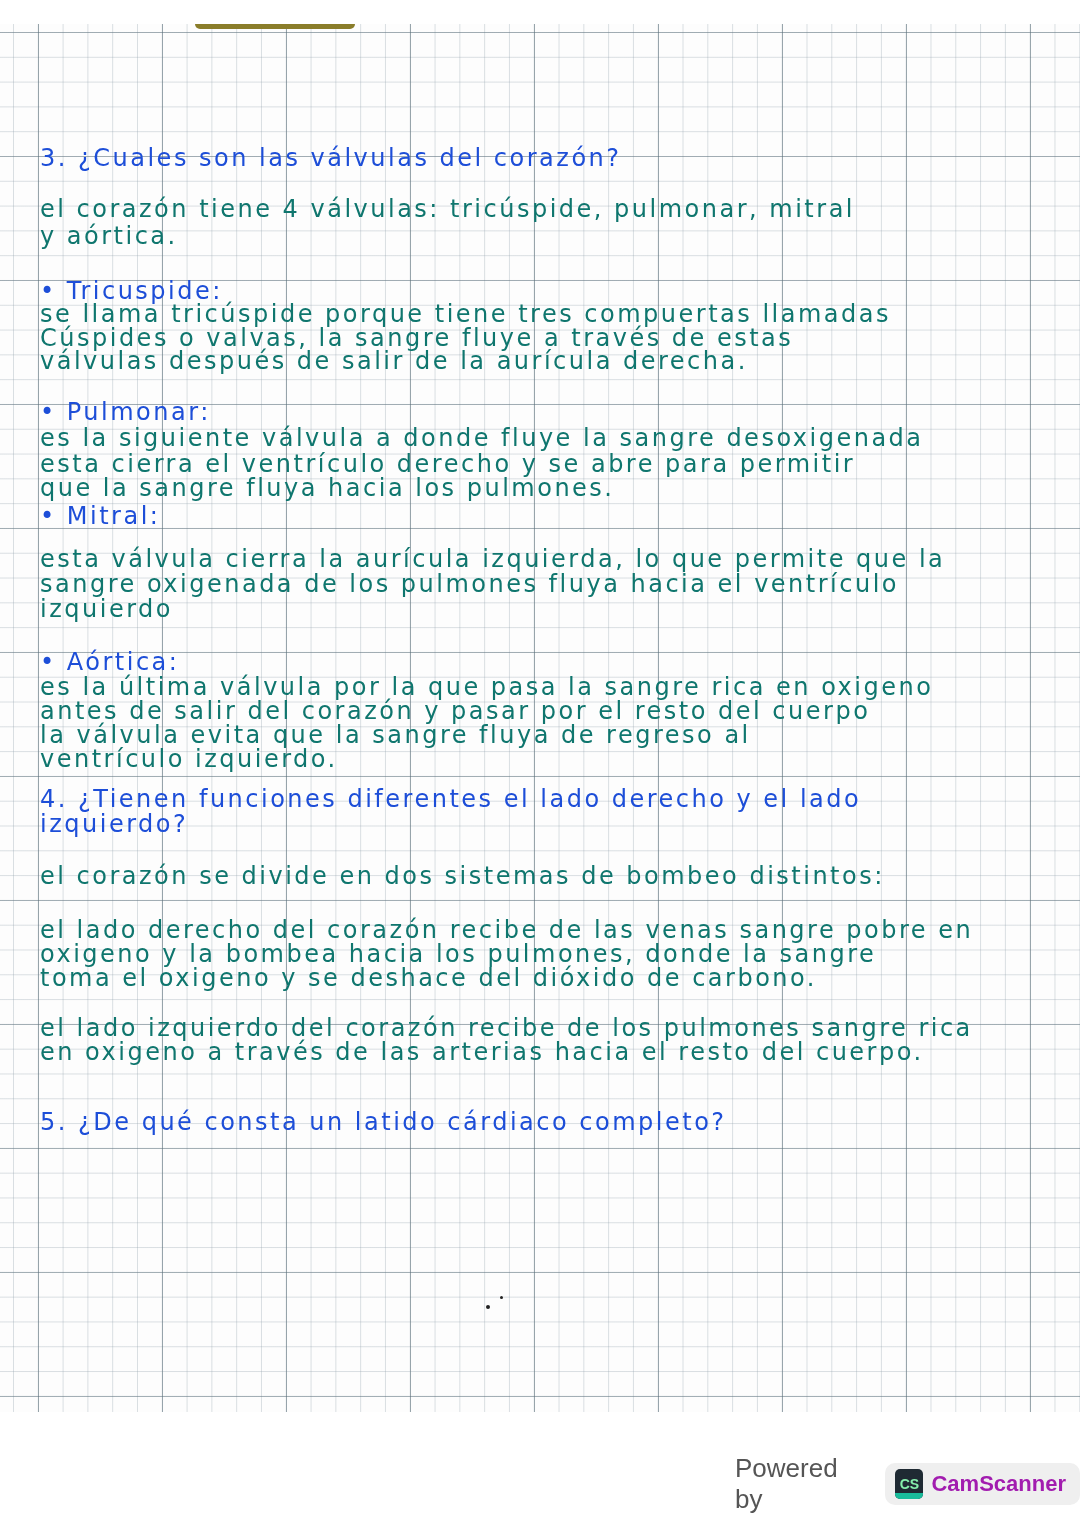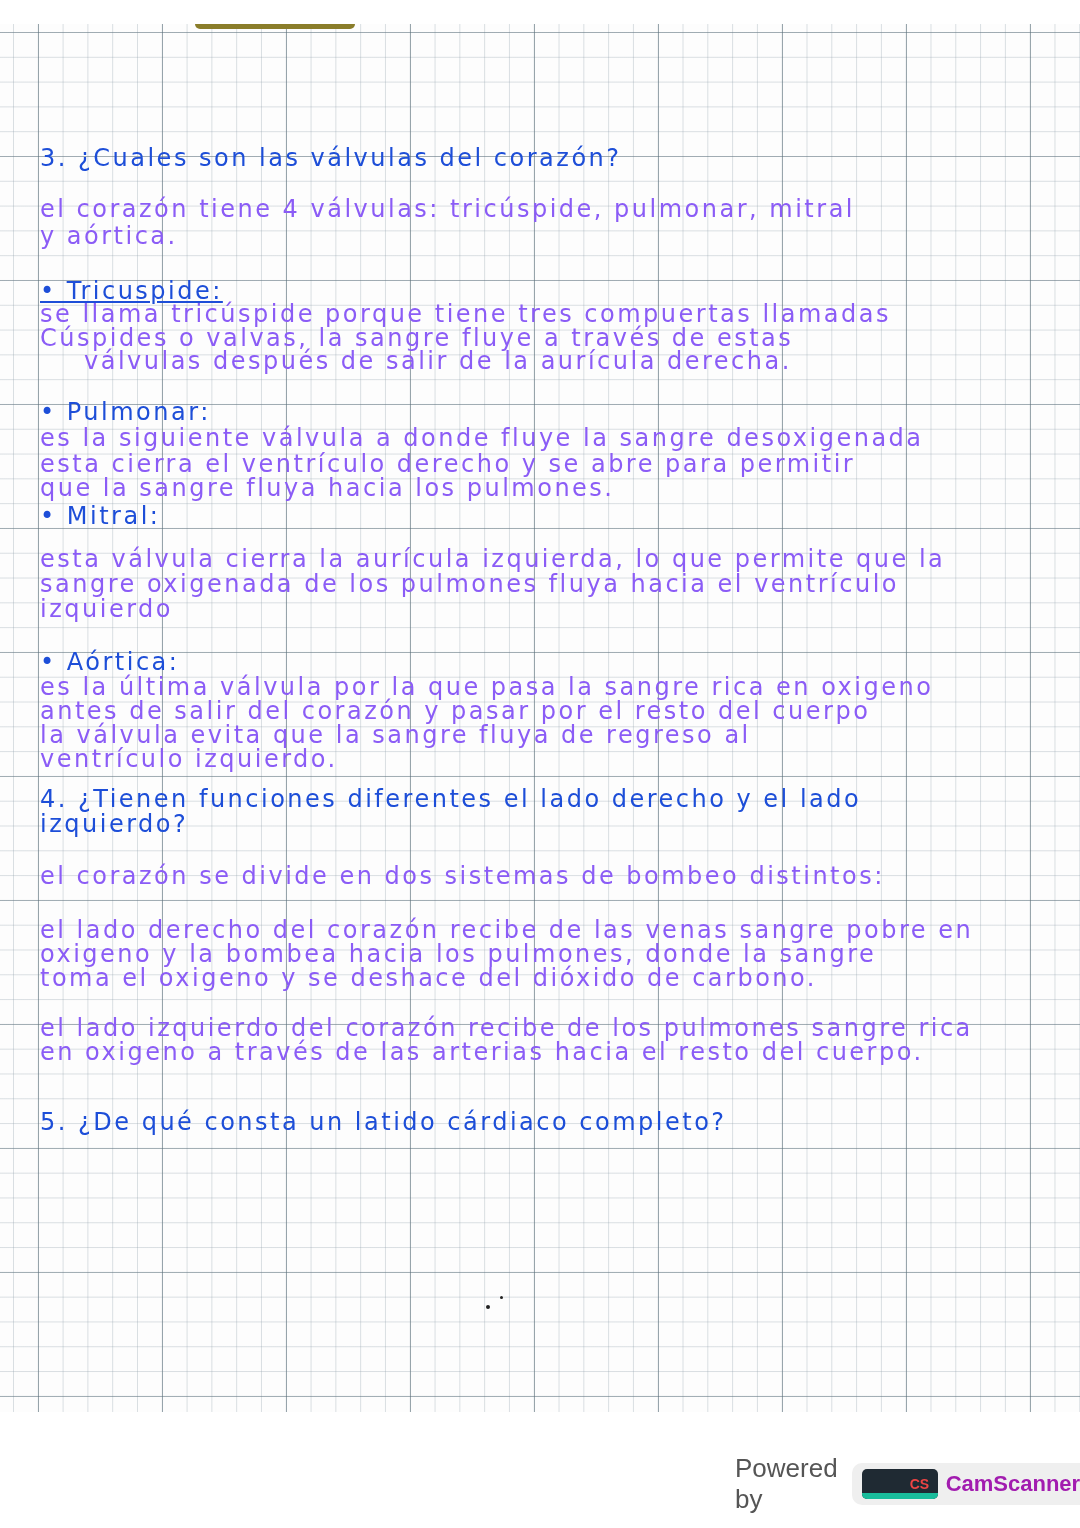--- a/index.html
+++ b/index.html
@@ -18,59 +18,59 @@
     background-size: 124px 124px, 124px 124px, 24.8px 24.8px, 24.8px 24.8px;
     background-position: 38px 8px, 38px 8px, 13px 8px, 13px 8px;
   }
   .binding {
     position: absolute; left: 195px; top: 24px; width: 160px; height: 5px;
     background: #8a7d2a; border-radius: 0 0 40px 40px;
   }
   .content { position: absolute; left: 40px; top: 140px; width: 960px; }
   .line {
     position: absolute; left: 0; white-space: nowrap;
-    font-size: 24px; letter-spacing: 2.5px; color: #8b5cf6;
+    font-size: 24px; letter-spacing: 2.5px; color: #0f766e;
     font-family: "DejaVu Sans", sans-serif; font-weight: normal;
   }
   .heading { color: #1d4ed8; }
   .footer {
     position: absolute; left: 735px; top: 1462px; height: 44px; display: flex; align-items: center;
   }
   .powered { font-family: "Liberation Sans", sans-serif; font-size: 26px; color: #555; margin-right: 14px; }
   .cs-badge {
     display: flex; align-items: center; background: #efefef; border-radius: 10px;
     padding: 6px 14px 6px 10px;
   }
   .cs-logo {
     width: 28px; height: 30px; background: #1f2a33; border-radius: 5px; position: relative;
-    color: #ef4444; font-family: "Liberation Sans", sans-serif; font-weight: bold; font-size: 14px;
-    display: flex; align-items: center; overflow: hidden; margin-right: 8px; padding-left: 48px;
+    color: #86efac; font-family: "Liberation Sans", sans-serif; font-weight: bold; font-size: 14px;
+    display: flex; align-items: center; justify-content: center; overflow: hidden; margin-right: 8px;
   }
   .cs-logo::after {
     content: ""; position: absolute; left: 0; bottom: 0; width: 100%; height: 6px; background: #19bc9b;
   }
   .cs-name { font-family: "Liberation Sans", sans-serif; font-size: 22px; font-weight: bold; color: #a21caf; }
   .dot { position: absolute; width: 4px; height: 4px; background: #222; border-radius: 50%; }
 </style>
 </head>
 <body>
 
 <div class="paper"></div>
 <div class="binding"></div>
 
 <div class="content">
 
   <div class="line heading" style="top:4px;">3. ¿Cuales son las válvulas del corazón?</div>
   <div class="line" style="top:55px;">el corazón tiene 4 válvulas: tricúspide, pulmonar, mitral</div>
   <div class="line" style="top:82px;">y aórtica.</div>
 
-  <div class="line heading" style="top:137px;text-decoration:underline;">• Tricuspide:</div>
+  <div class="line heading" style="top:137px;">• Tricuspide:</div>
   <div class="line" style="top:160px;">se llama tricúspide porque tiene tres compuertas llamadas</div>
   <div class="line" style="top:184px;">Cúspides o valvas, la sangre fluye a través de estas</div>
-  <div class="line" style="top:207px;margin-left:44px;">válvulas después de salir de la aurícula derecha.</div>
+  <div class="line" style="top:207px;">válvulas después de salir de la aurícula derecha.</div>
 
   <div class="line heading" style="top:258px;">• Pulmonar:</div>
   <div class="line" style="top:284px;">es la siguiente válvula a donde fluye la sangre desoxigenada</div>
   <div class="line" style="top:310px;text-align:right;">esta cierra el ventrículo derecho y se abre para permitir</div>
   <div class="line" style="top:334px;">que la sangre fluya hacia los pulmones.</div>
 
   <div class="line heading" style="top:362px;">• Mitral:</div>
   <div class="line" style="top:405px;">esta válvula cierra la aurícula izquierda, lo que permite que la</div>
   <div class="line" style="top:430px;">sangre oxigenada de los pulmones fluya hacia el ventrículo</div>
   <div class="line" style="top:455px;">izquierdo</div>

